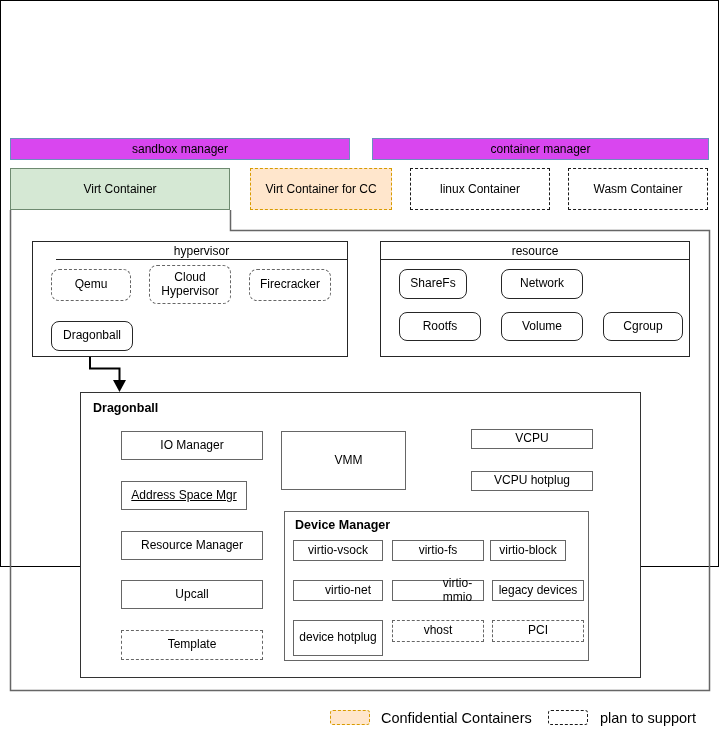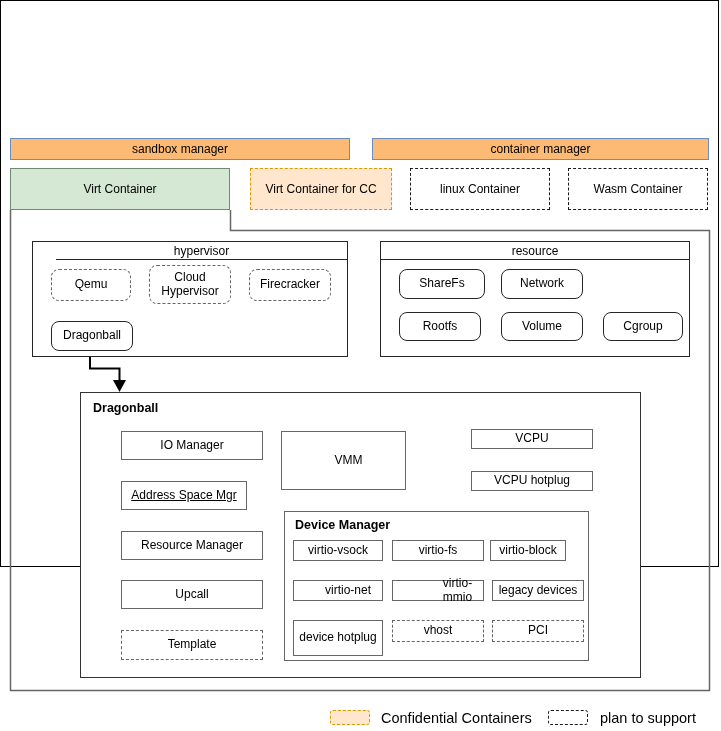--- a/index.html
+++ b/index.html
@@ -2,21 +2,21 @@
 <html><head>
 <meta charset="utf-8">
 <style>
   html,body{margin:0;padding:0;background:#fff;}
   #canvas{position:relative;width:721px;height:731px;background:#fff;
     font-family:"Liberation Sans",sans-serif;color:#000;overflow:hidden;}
   .abs{position:absolute;box-sizing:border-box;}
   .center{display:flex;align-items:center;justify-content:center;text-align:center;}
   .bar{font-size:12px;}
   .bar.purple{background:#e1d5e7;border:1px solid #9673a6;}
-  .bar.blue{background:#fdba74;border:1px solid #6c8ebf;}
+  .bar.blue{background:#d946ef;border:1px solid #6c8ebf;}
   .bar.green{background:#d5e8d4;border:1px solid #82b366;}
   .frame{background:#fff;border:1px solid #000;}
   .node{font-size:12px;line-height:1.15;background:#fff;}
   .rounded{border-radius:7px;}
   .purple-node{background:#e1d5e7;border:1px solid #9673a6;}
   .orange-dashed{background:#ffe6cc;border:1.5px dashed #d79b00;}
   .white-dashed{background:#fff;border:1.5px dashed #1a1a1a;}
   .tab{font-size:12px;}
   .tab.green-tab{background:#d5e8d4;border:1px solid #6e8a70;}
   .group{background:#fff;border:1.5px solid #262626;}
@@ -62,21 +62,21 @@
   <div class="abs group" style="left:32px;top:241px;width:316px;height:116px;padding-left:23px;">
     <div class="group-title center" style="height:17px;">hypervisor</div>
     <div class="abs node dashed-gray center" style="left:18px;top:27px;width:80px;height:32px;">Qemu</div>
     <div class="abs node dashed-gray center" style="left:116px;top:23px;width:82px;height:39px;">Cloud Hypervisor</div>
     <div class="abs node dashed-gray center" style="left:216px;top:27px;width:82px;height:32px;">Firecracker</div>
     <div class="abs node solid-round center" style="left:18px;top:79px;width:82px;height:30px;">Dragonball</div>
   </div>
 
   <div class="abs group" style="left:380px;top:241px;width:310px;height:116px;">
     <div class="group-title center" style="height:17px;">resource</div>
-    <div class="abs node solid-round center" style="left:18px;top:27px;width:86px;height:30px;">ShareFs</div>
+    <div class="abs node solid-round center" style="left:18px;top:27px;width:68px;height:30px;">ShareFs</div>
     <div class="abs node solid-round center" style="left:120px;top:27px;width:82px;height:30px;">Network</div>
     <div class="abs node solid-round center" style="left:18px;top:70px;width:82px;height:29px;">Rootfs</div>
     <div class="abs node solid-round center" style="left:120px;top:70px;width:82px;height:29px;">Volume</div>
     <div class="abs node solid-round center" style="left:222px;top:70px;width:80px;height:29px;">Cgroup</div>
   </div>
 
   <div class="abs group" style="left:80px;top:392px;width:561px;height:286px;border-color:#333;">
     <div class="abs bold-title" style="left:12px;top:8px;">Dragonball</div>
 
     <div class="abs node gray-box center" style="left:40px;top:38px;width:142px;height:29px;">IO Manager</div>

